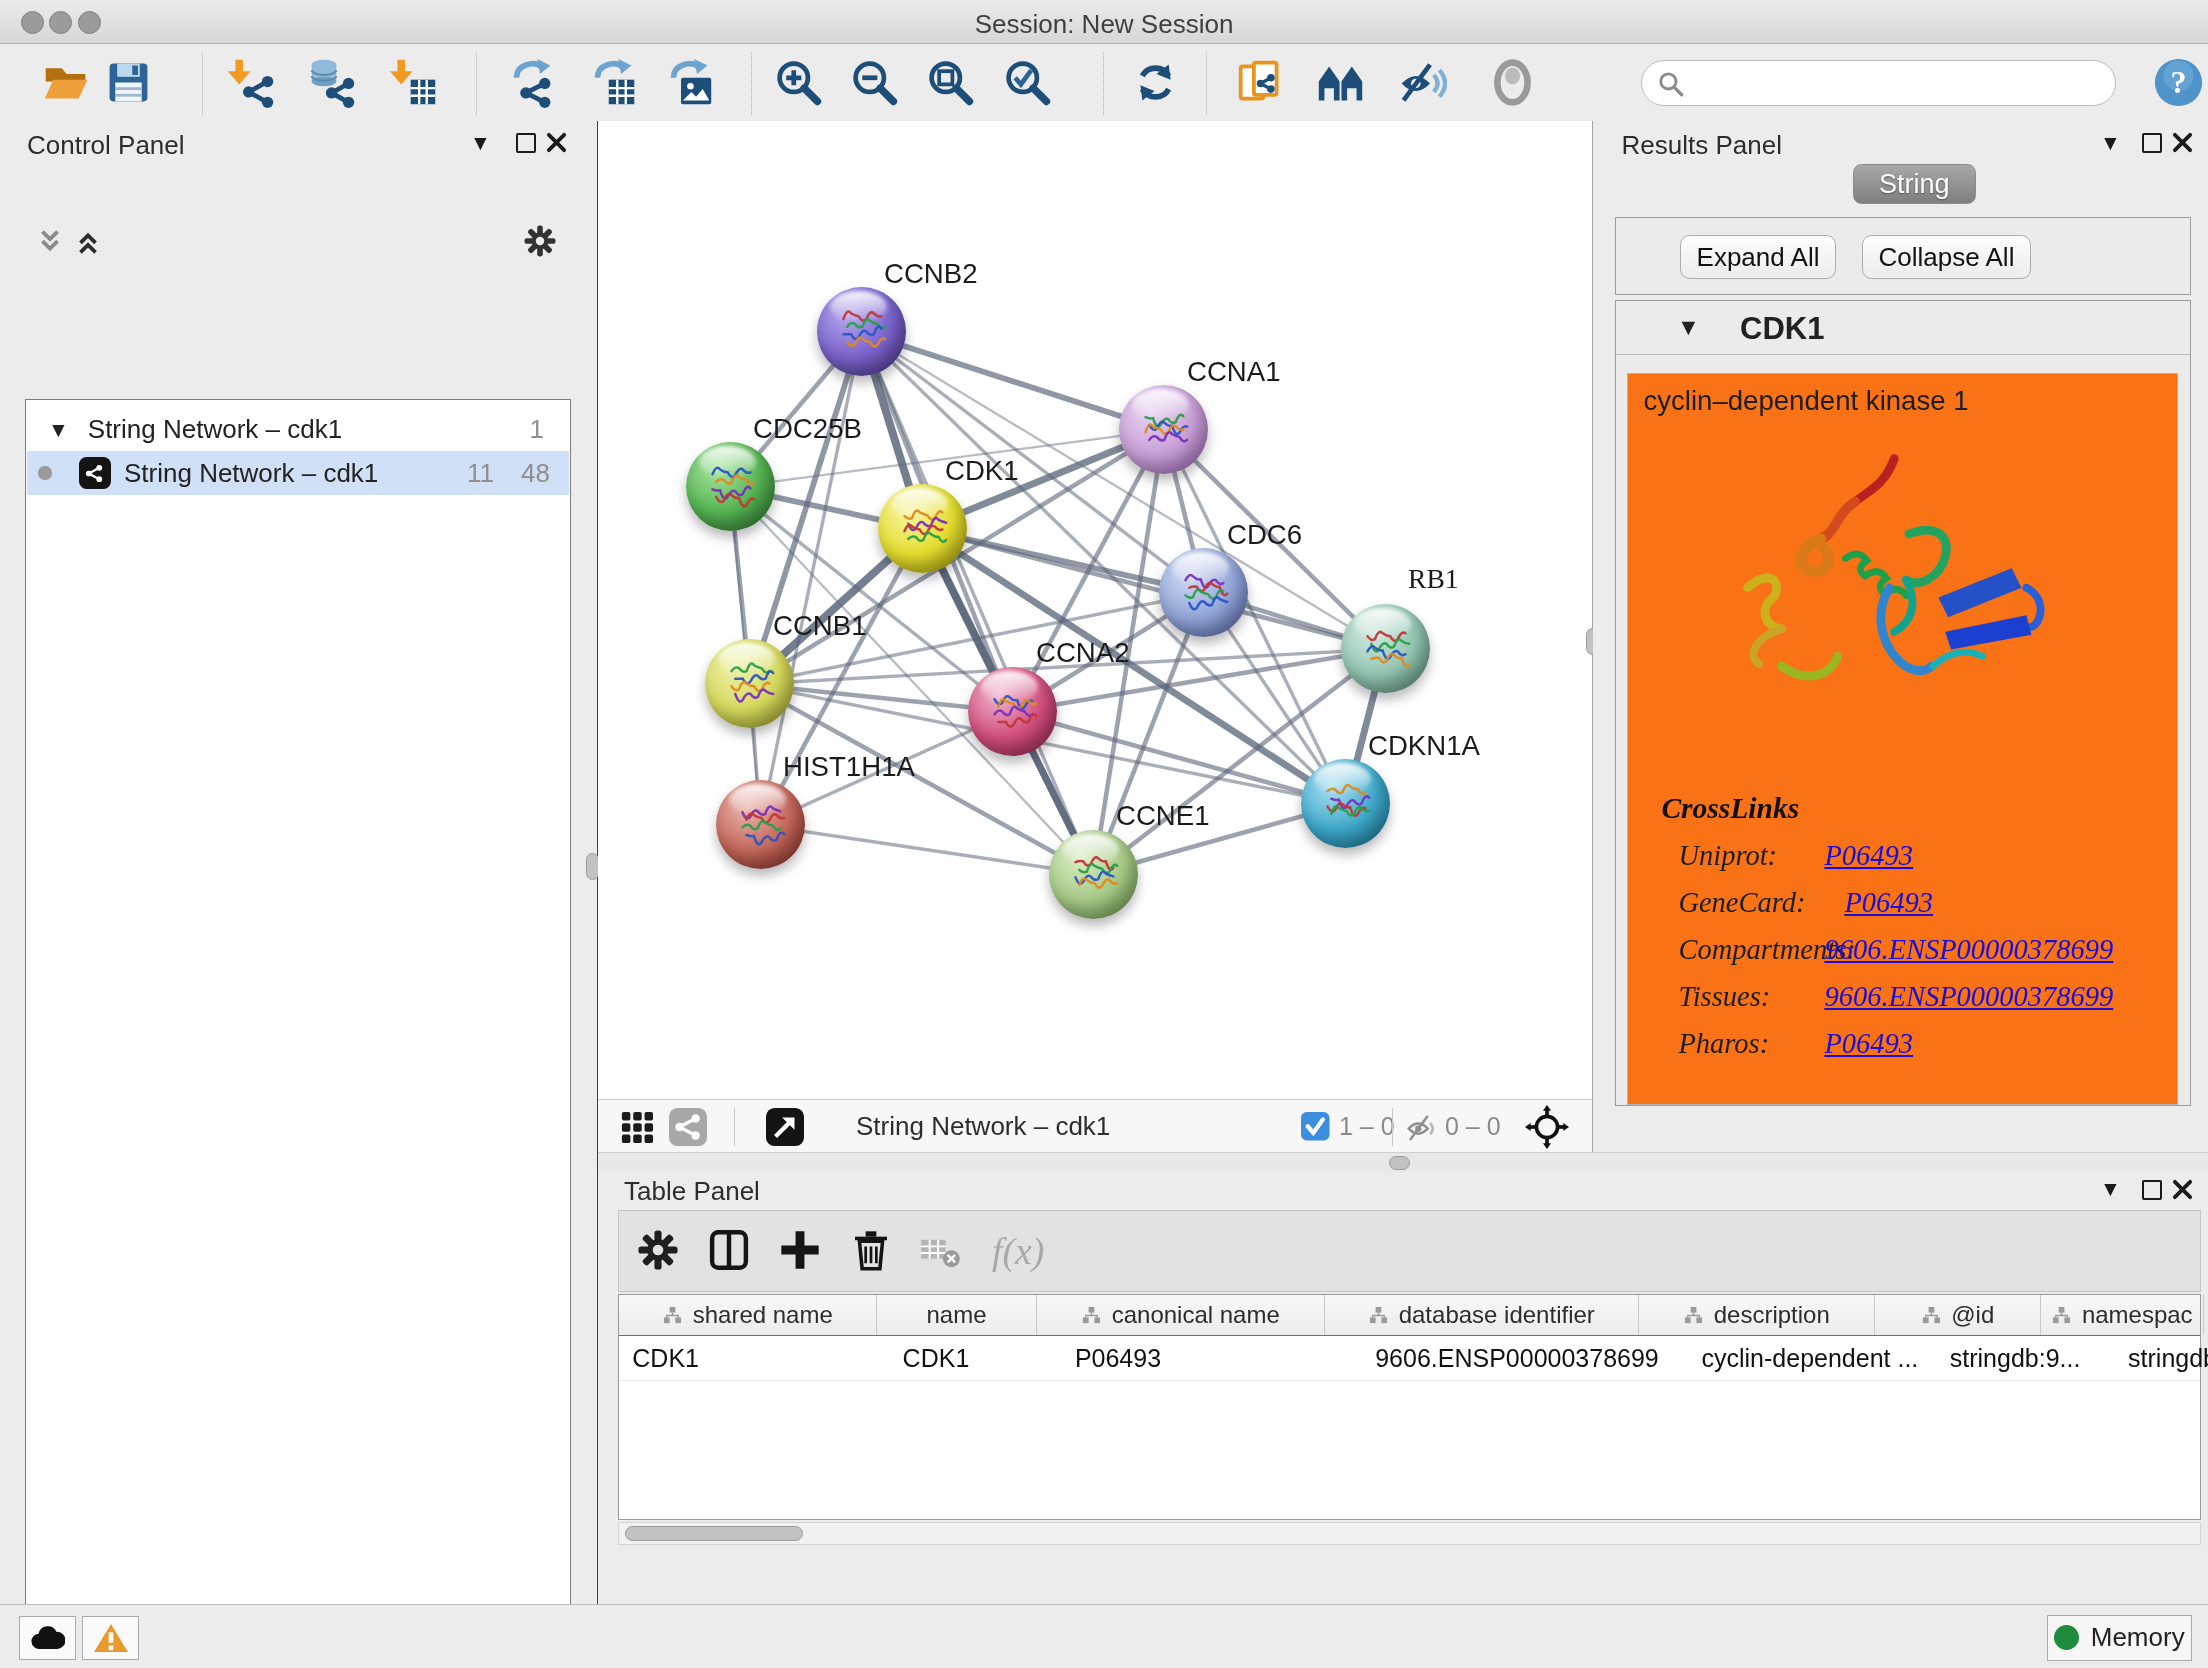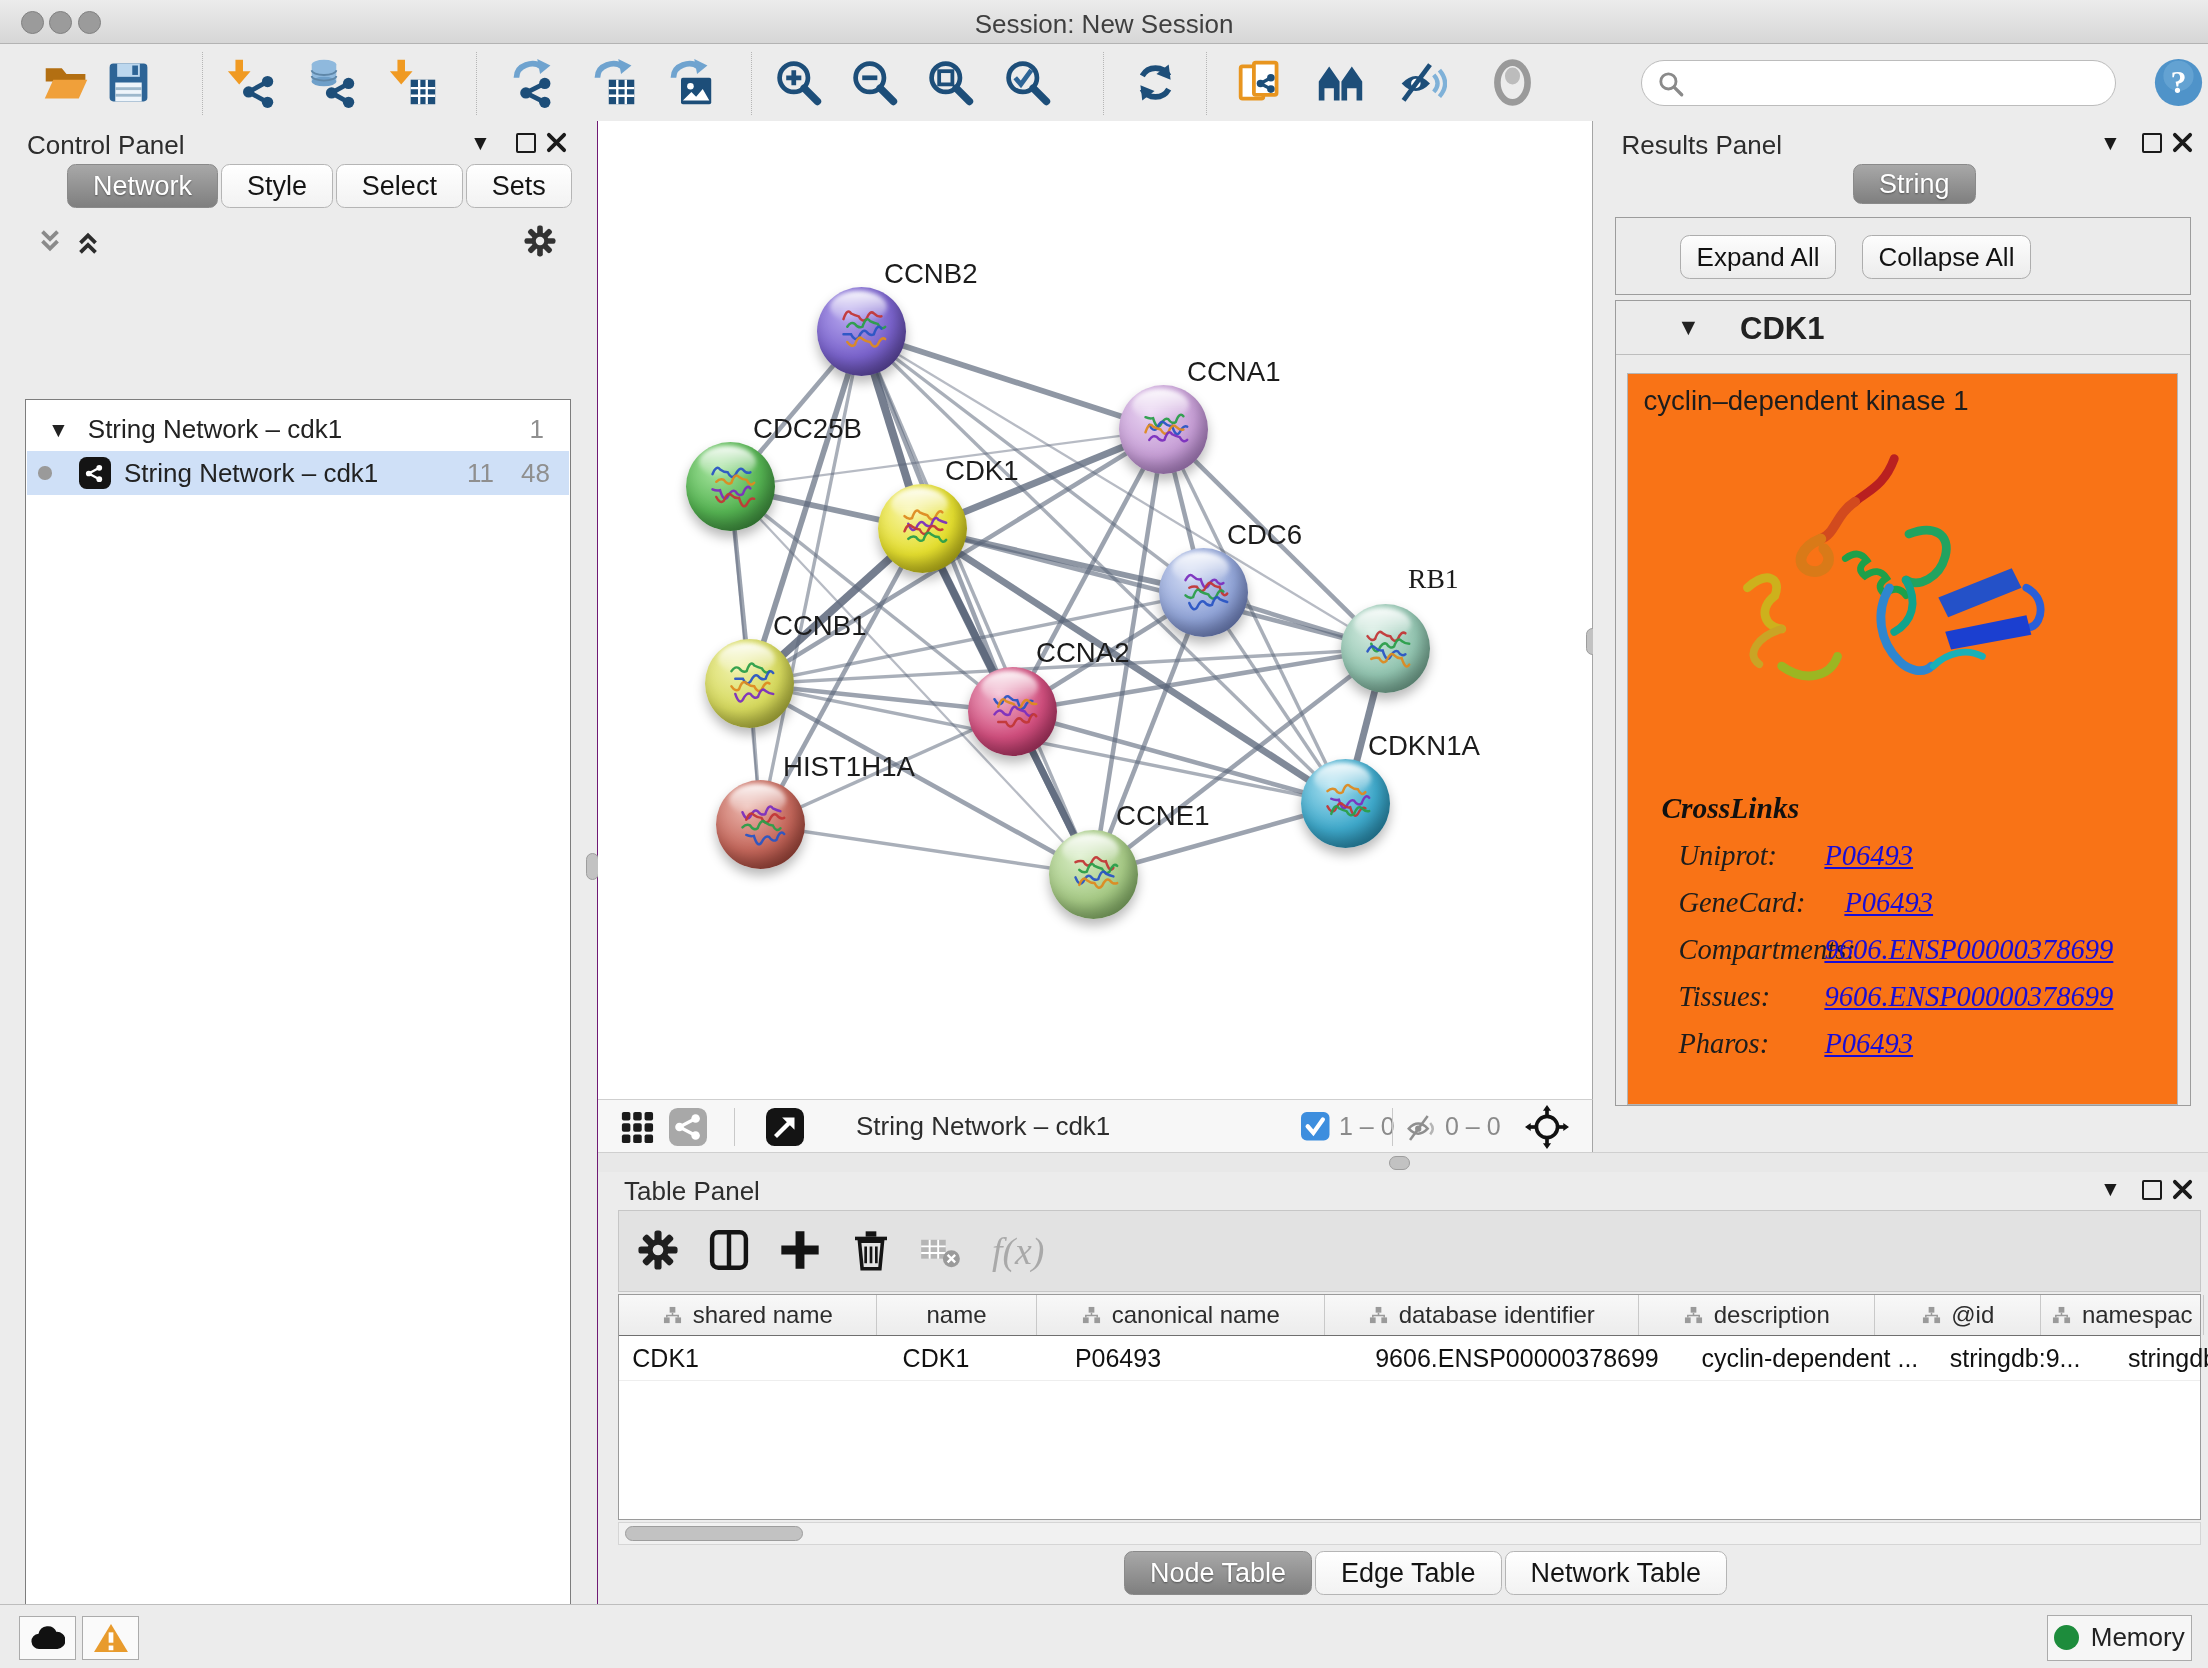--- a/index.html
+++ b/index.html
@@ -227,26 +227,20 @@
     </svg>
 </div>
 
 <div class="abs control-panel">
   <span class="abs panel-title" style="left:27px;top:8.6px">Control Panel</span>
   <span class="abs ph-tri" style="left:470px;top:9.5px">▼</span>
   <div class="abs ph-sq" style="left:516px;top:12.4px"></div>
   <svg class="abs" style="left:546px;top:11.4px" width="21" height="21" viewBox="0 0 22 22">
       <path d="M3 3 L19 19 M19 3 L3 19" stroke="#1a1a1a" stroke-width="4" stroke-linecap="round"></path>
     </svg>
-  <div class="abs" style="left:67px;top:43px;display:flex">
-      <div class="tab-btn active">Network</div>
-      <div class="tab-btn">Style</div>
-      <div class="tab-btn">Select</div>
-      <div class="tab-btn">Sets</div>
-    </div>
   <svg class="abs" style="left:34px;top:105px" width="32" height="32" viewBox="0 0 34 34">
       <path d="M9 6 l8 8 8-8 M9 16 l8 8 8-8" stroke="#8a8a8a" stroke-width="4" fill="none"></path>
     </svg>
   <svg class="abs" style="left:72px;top:105px" width="32" height="32" viewBox="0 0 34 34">
       <path d="M9 28 l8-8 8 8 M9 18 l8-8 8 8" stroke="#2c2c2c" stroke-width="4" fill="none"></path>
     </svg>
   <svg class="abs" style="left:521px;top:101px" width="38" height="38" viewBox="0 0 54 54">
       <g fill="#333">
         <rect x="23" y="5" width="8" height="44" rx="3"></rect>
         <rect x="23" y="5" width="8" height="44" rx="3" transform="rotate(45 27 27)"></rect>
@@ -692,25 +686,20 @@
           <div class="tbl-td" style="width: 313px; flex: 0 0 auto;">9606.ENSP00000378699</div>
           <div class="tbl-td" style="width: 235px; flex: 0 0 auto;">cyclin-dependent ...</div>
           <div class="tbl-td" style="width: 165px; flex: 0 0 auto;">stringdb:9...</div>
           <div class="tbl-td" style="width: 162px; flex: 0 0 auto;">stringdb</div>
         </div>
       </div>
   </div>
   <div class="abs hscroll">
     <div class="abs grip" style="left:5.7px;top:2.9px;width:176px;height:13.3px"></div>
   </div>
-  <div class="abs" style="left:526px;top:379px;display:flex">
-      <div class="tab-btn active">Node Table</div>
-      <div class="tab-btn">Edge Table</div>
-      <div class="tab-btn">Network Table</div>
-    </div>
 </div>
 
 <div class="abs statusbar">
   <div class="abs sb-btn" style="left:19px;top:11.4px">
     <svg width="34" height="25" viewBox="0 0 36 26">
         <path d="M9 24 a8 8 0 0 1 -1 -16 a10 10 0 0 1 19 -2 a7 7 0 0 1 1 18 z" fill="#111"></path>
       </svg>
   </div>
   <div class="abs sb-btn" style="left:82px;top:11.4px">
     <svg width="36" height="32" viewBox="0 0 38 34">

